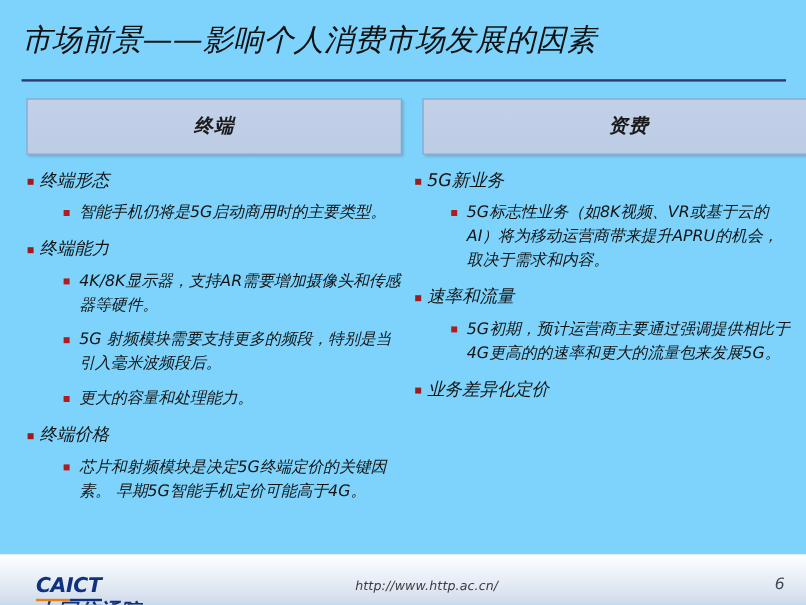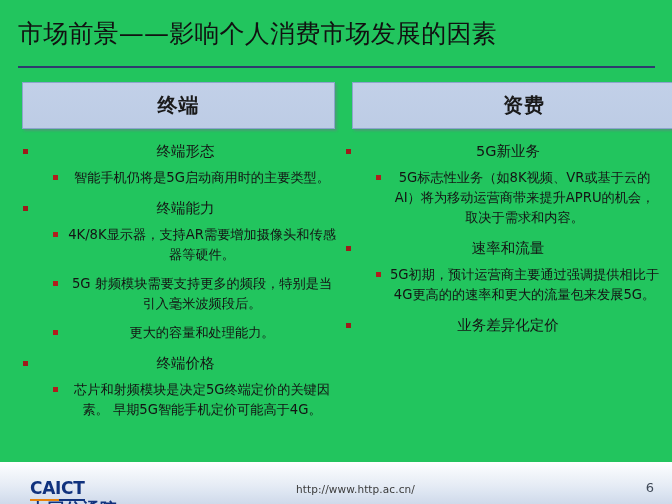--- a/index.html
+++ b/index.html
@@ -12,21 +12,22 @@
     height: 504px;
     font-family: "DejaVu Sans", "Liberation Sans", sans-serif;
     overflow: hidden;
     position: relative;
   }
   .slide {
     position: absolute;
     left: 0; top: 0;
     width: 672px;
     height: 504px;
-    background: #22c55e;
+    background: #7dd3fc;
+    font-style: italic;
   }
 
   
   .title-area {
     position: absolute;
     left: 18px;
     top: 14px;
     width: 638px;
     height: 52px;
   }
@@ -55,33 +56,32 @@
     background: #bcccE6;
     background: linear-gradient(180deg, #c2d0e8 0%, #bdcce5 100%);
     border: 1px solid #8ca4cc;
     box-sizing: border-box;
     box-shadow: 2px 2px 2px rgba(110,120,140,0.45);
     display: flex;
     align-items: center;
     justify-content: center;
   }
   .col-header .hdr-text {
-    font-size: 20px;
+    font-size: 16px;
     font-weight: bold;
     color: #1a1a1a;
     letter-spacing: 1px;
   }
   #hdr-left  { left: 22px;  width: 313px; }
   #hdr-right { left: 352px; width: 344px; }
 
   
   .col-body {
     position: absolute;
     top: 140px;
-    text-align: center;
   }
   #body-left  { left: 22px;  width: 316px; }
   #body-right { left: 345px; width: 315px; }
 
   .lvl1 {
     position: relative;
     padding-left: 11px;
     margin-bottom: 2px;
     font-size: 14.5px;
     line-height: 22px;

